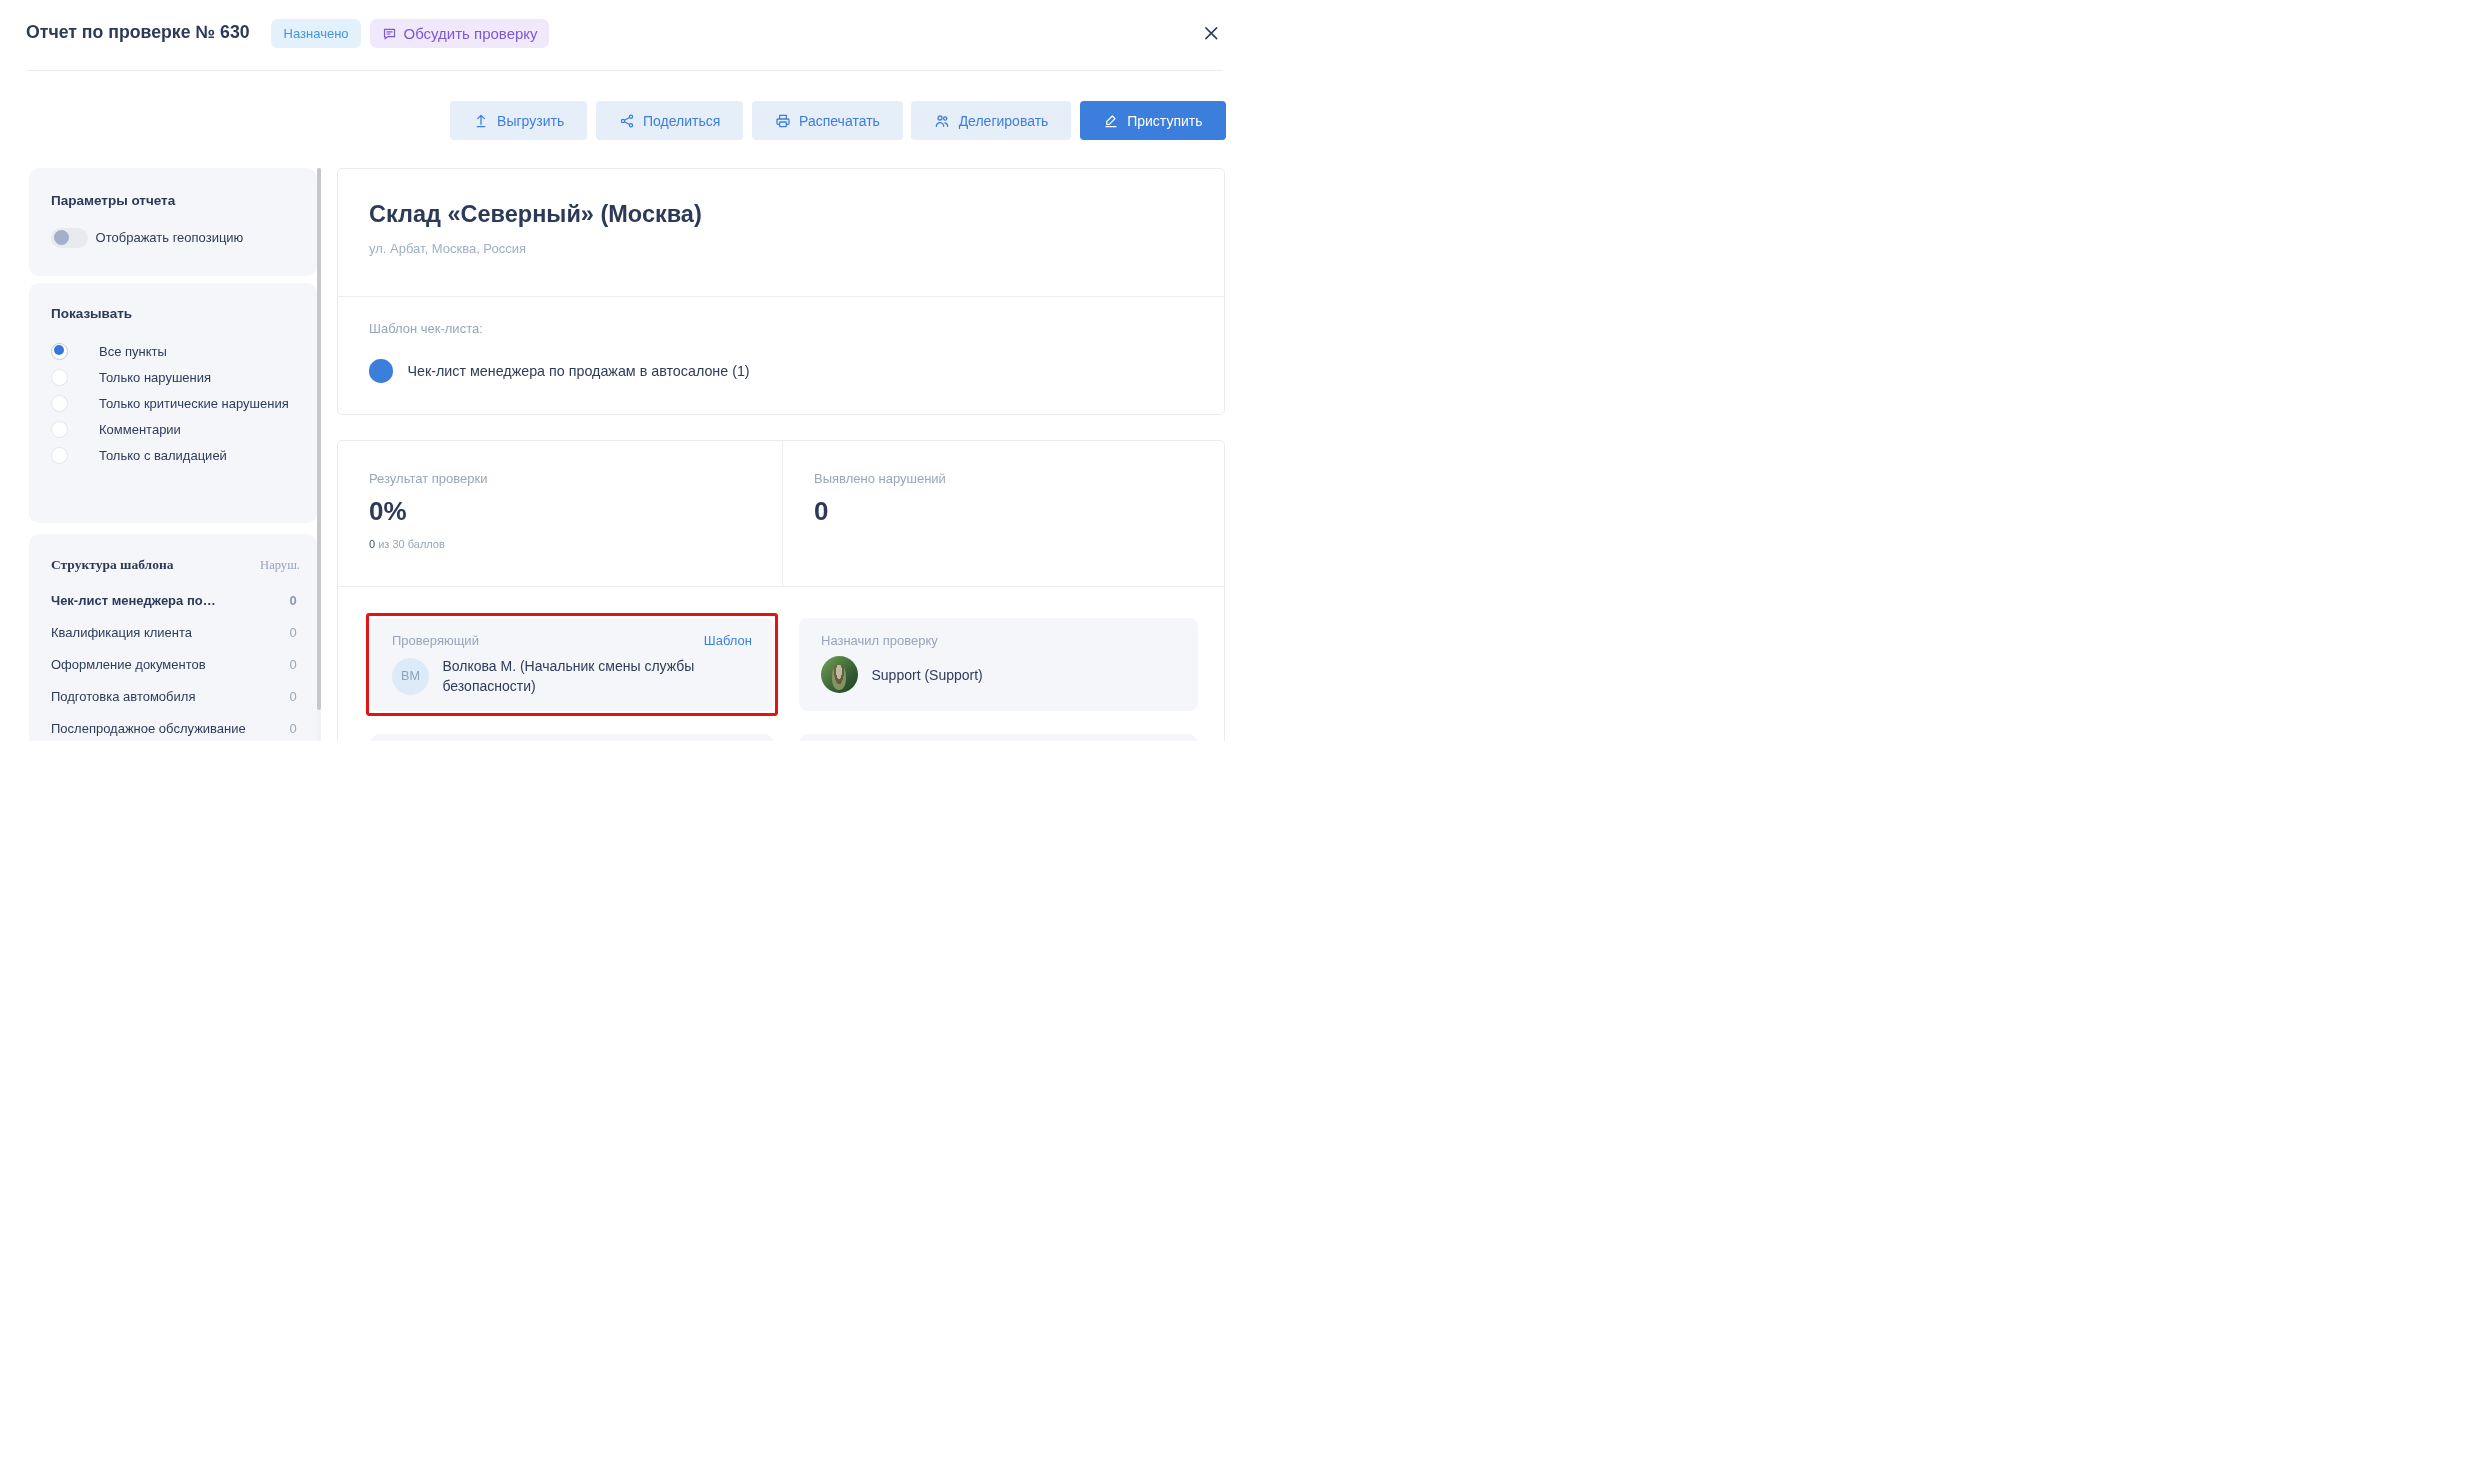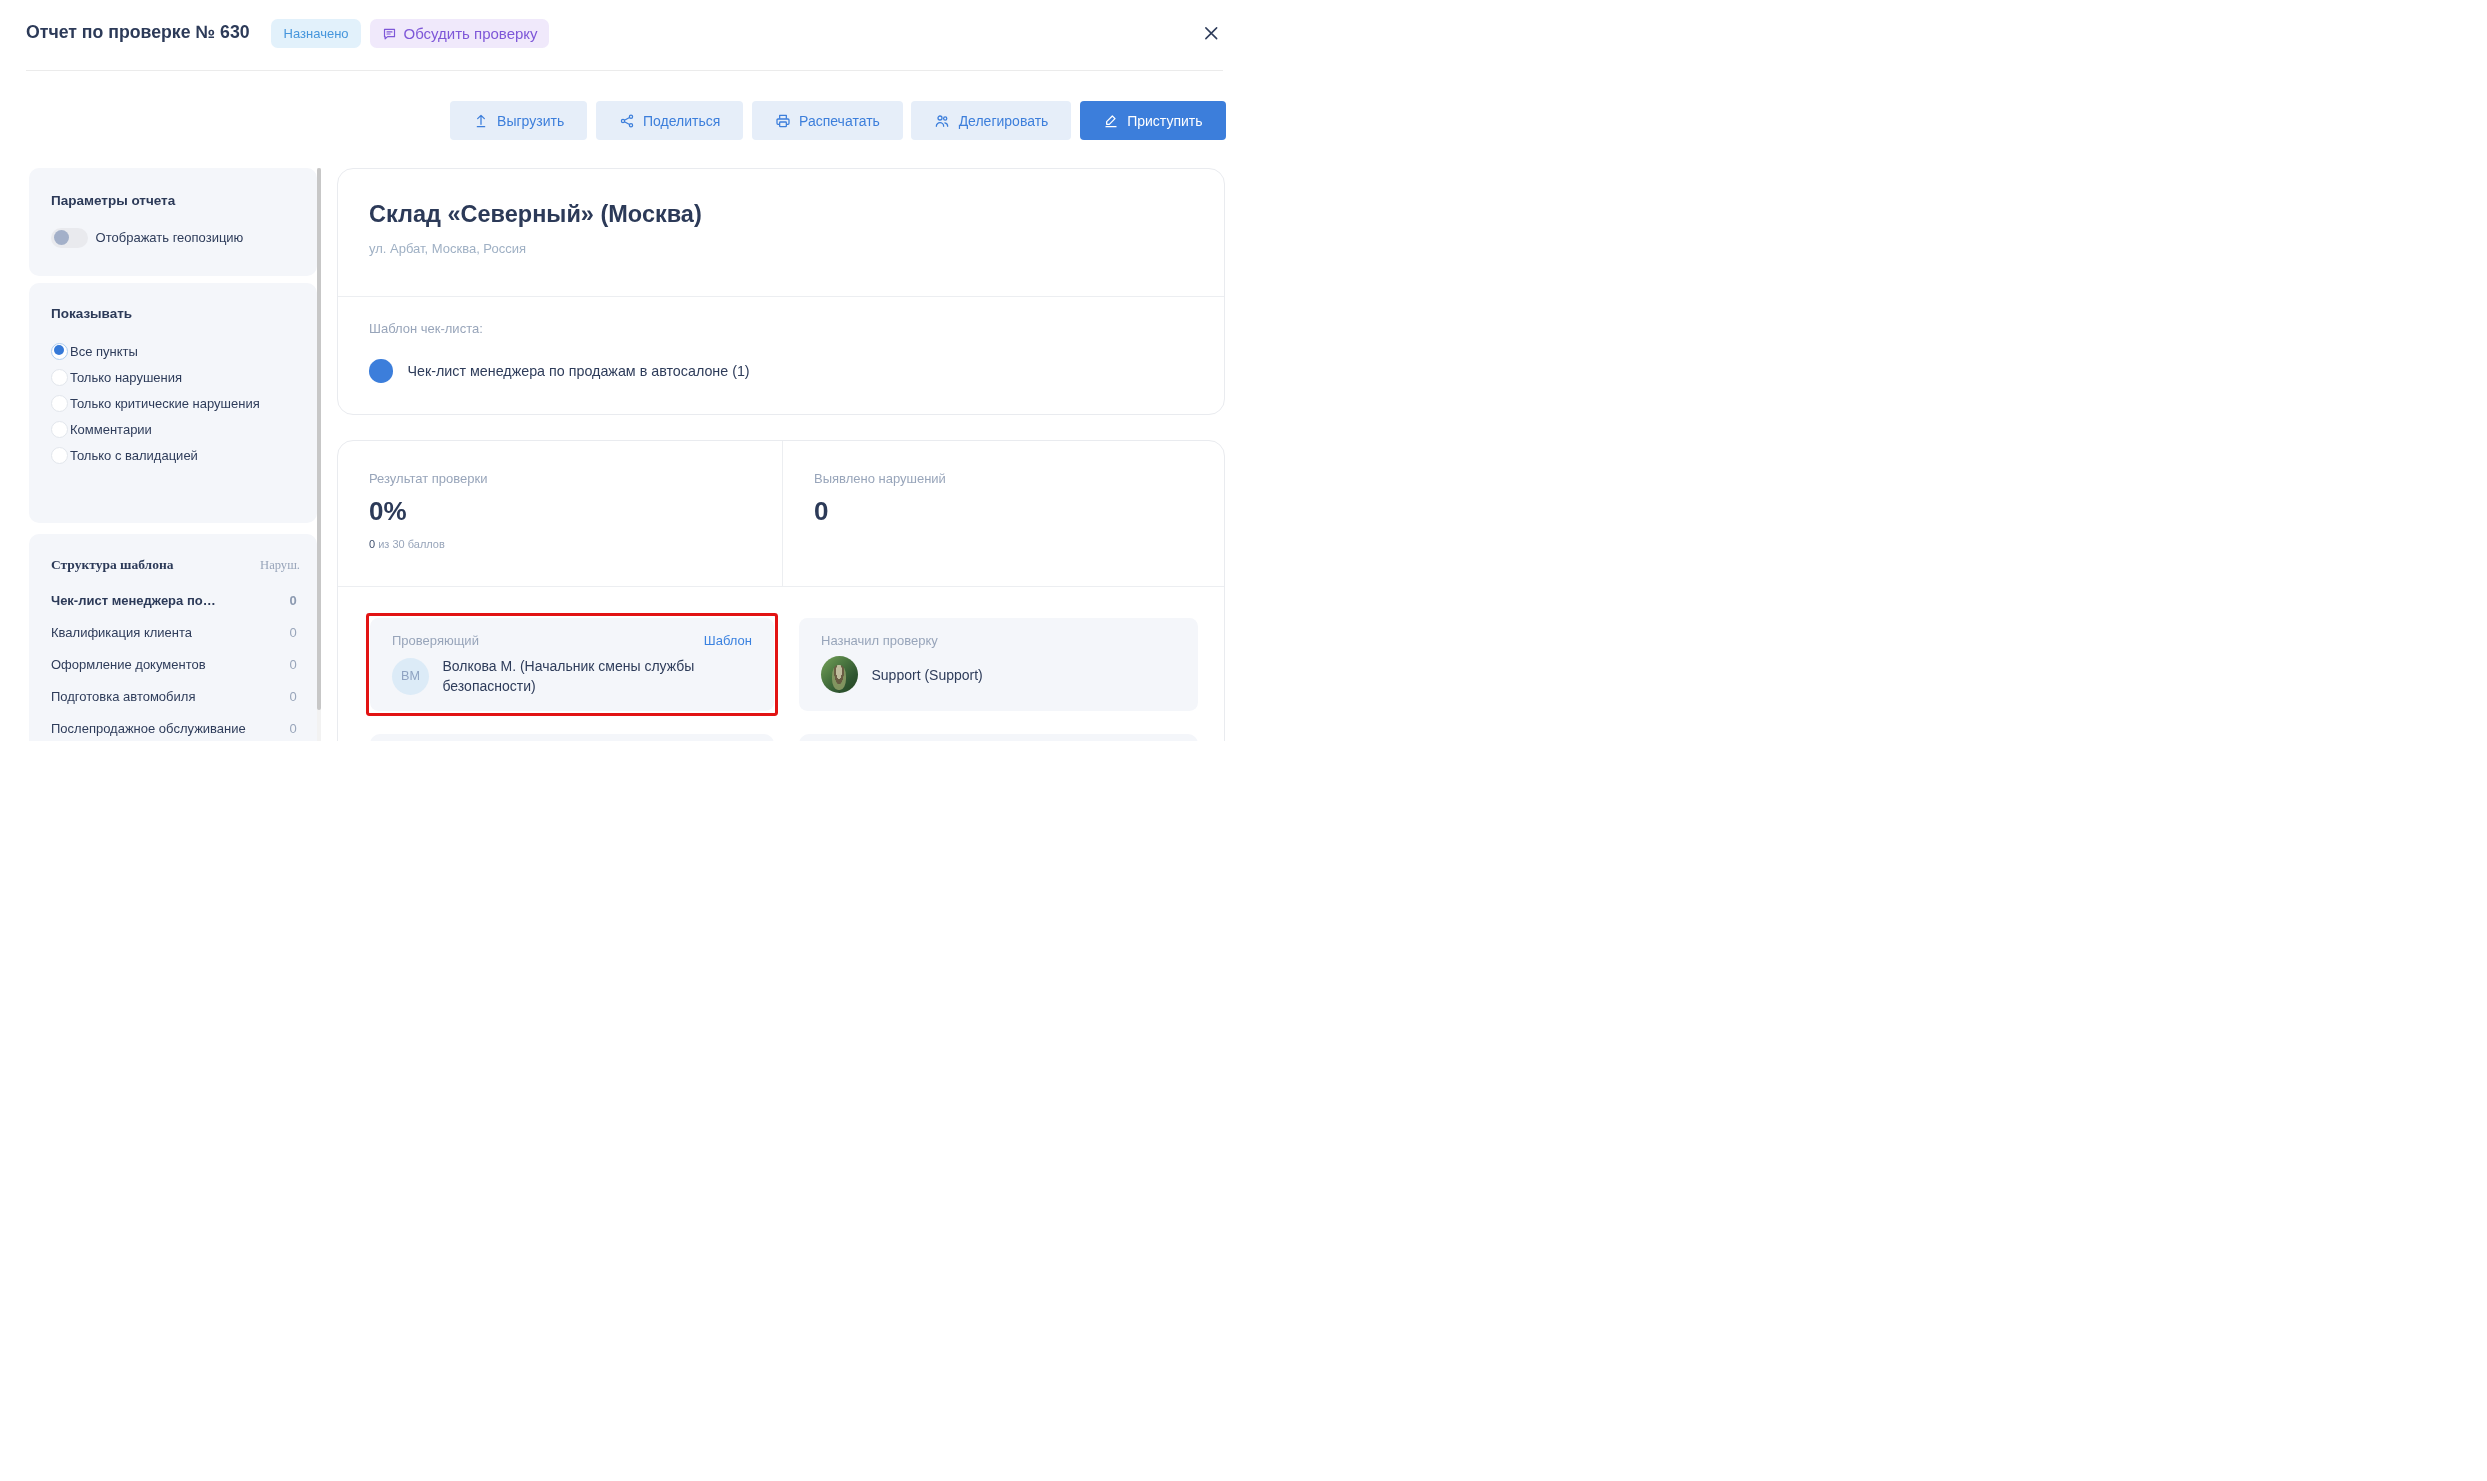--- a/index.html
+++ b/index.html
@@ -32,37 +32,37 @@
   .side-card{position:absolute;left:29px;width:288px;background:#f4f6fa;border-radius:10px;box-sizing:border-box;}
   .side-card.a{top:168px;height:108px;padding:23.5px 22px 0;}
   .side-card.b{top:283px;height:240px;padding:22px 22px 0;}
   .side-card.c{top:534px;height:219px;padding:22px 17px 0 22px;}
   .side-h{font-size:13.5px;font-weight:bold;color:#2c3a58;line-height:18.5px;}
   .toggle-row{margin-top:17.7px;display:flex;align-items:center;gap:7.6px;cursor:pointer;}
   .toggle{width:37px;height:20px;border-radius:10px;background:#e9eaee;position:relative;flex:0 0 auto;}
   .toggle .knob{position:absolute;left:2.5px;top:2.5px;width:15px;height:15px;border-radius:50%;background:#a3b0c9;}
   .toggle-label{font-size:13px;color:#2e3c5a;}
   .radio-list{margin-top:19.3px;display:flex;flex-direction:column;gap:7.6px;}
-  .radio-row{display:flex;align-items:flex-start;gap:2px;cursor:pointer;}
+  .radio-row{display:flex;align-items:flex-start;gap:31px;cursor:pointer;}
   .radio{width:17px;height:17px;border-radius:50%;border:1.7px solid #e2e6ec;background:#fff;box-sizing:border-box;flex:0 0 auto;position:relative;}
   .radio.sel{border-color:#aecdf0;}
   .radio.sel::after{content:"";position:absolute;left:1.7px;top:1.7px;width:10px;height:10px;border-radius:50%;background:#3579d8;}
   .radio-label{font-size:13px;line-height:18.5px;color:#2e3c5a;max-width:193px;}
   .struct-head{display:flex;justify-content:space-between;align-items:center;font-family:Liberation Serif, serif;}
   .struct-col{font-size:12.6px;color:#98a5ba;}
   .struct-list{margin-top:17px;display:flex;flex-direction:column;gap:13.5px;}
   .struct-row{display:flex;justify-content:space-between;align-items:baseline;cursor:pointer;}
   .struct-label{font-size:13px;line-height:18.5px;color:#2e3c5a;white-space:nowrap;overflow:hidden;text-overflow:ellipsis;max-width:219px;}
   .struct-row.first .struct-label{font-weight:bold;color:#2c3a58;}
   .struct-count{font-size:13px;color:#98a5ba;padding-right:3.4px;}
   .struct-row.first .struct-count{font-weight:bold;color:#8b99b0;}
   .side-scrollbar{position:absolute;left:317px;top:168px;width:4.2px;height:573px;background:#f2f2f2;}
   .side-scrollbar .thumb{position:absolute;left:0;top:0;width:4.2px;height:542px;background:#c7c7c7;border-radius:2.5px;}
   
-  .card{position:absolute;left:337px;width:888px;background:#fff;border:0.8px solid #e9ebef;border-radius:16px;box-sizing:border-box;}
+  .card{position:absolute;left:337px;width:888px;background:#fff;border:0.8px solid #e9ebef;border-radius:5px;box-sizing:border-box;}
   .card1{top:168px;height:247px;}
   .loc-title{position:absolute;left:31px;top:32px;font-size:23.5px;font-weight:bold;color:#2c3a58;}
   .loc-address{position:absolute;left:31px;top:72px;font-size:13px;color:#9fb0c4;}
   .card1-divider{position:absolute;left:0;right:0;top:127px;height:0.8px;background:#eceef1;}
   .tmpl-label{position:absolute;left:31px;top:152px;font-size:13px;color:#98a5ba;}
   .tmpl-row{position:absolute;left:31px;top:190px;display:flex;align-items:center;gap:15px;}
   .tmpl-dot{width:23.5px;height:23.5px;border-radius:50%;background:#3c7edb;flex:0 0 auto;}
   .tmpl-name{font-size:14.3px;color:#2e3c5a;}
   .card2{top:440px;height:320px;}
   .stats-row{position:absolute;left:0;top:0;right:0;height:145px;border-bottom:0.8px solid #eceef1;}

